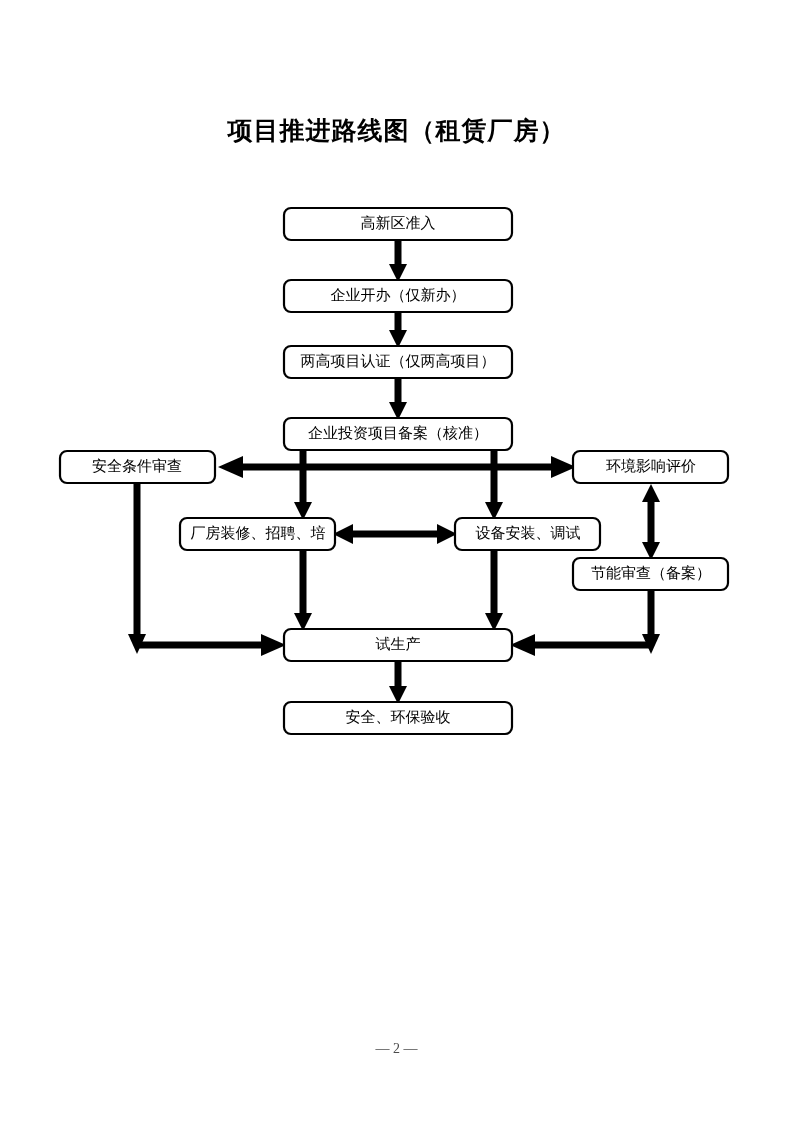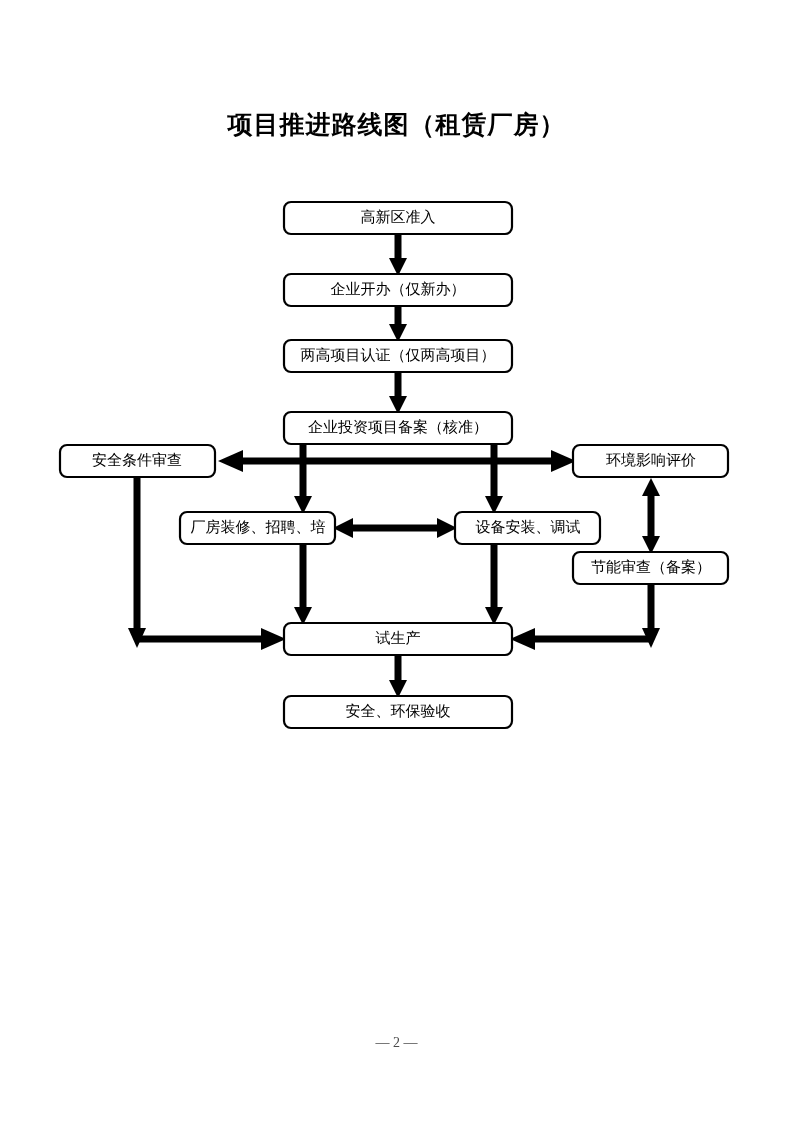--- a/index.html
+++ b/index.html
@@ -9,21 +9,21 @@
   }
   body {
     width: 793px;
     height: 1122px;
     position: relative;
     font-family: "Liberation Serif", "DejaVu Serif", serif;
     overflow: hidden;
   }
   #page {
     position: absolute;
-    left: 0; top: 0;
+    left: 0; top: 6px;
     width: 793px;
     height: 836px;
     background: #ffffff;
   }
   #doc-title {
     position: absolute;
     left: 0;
     top: 108px;
     width: 793px;
     text-align: center;

